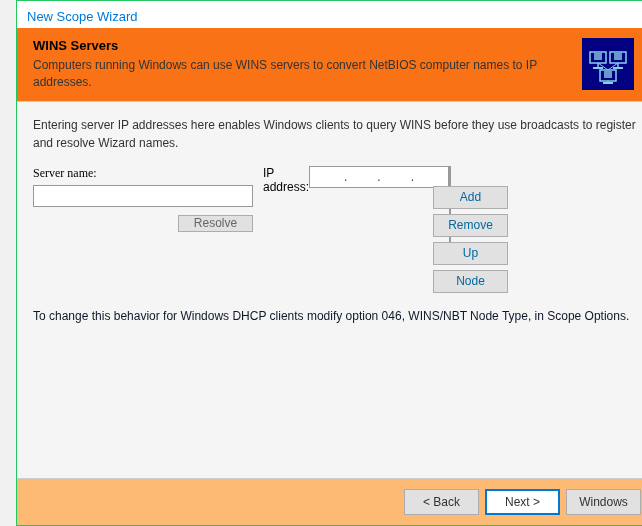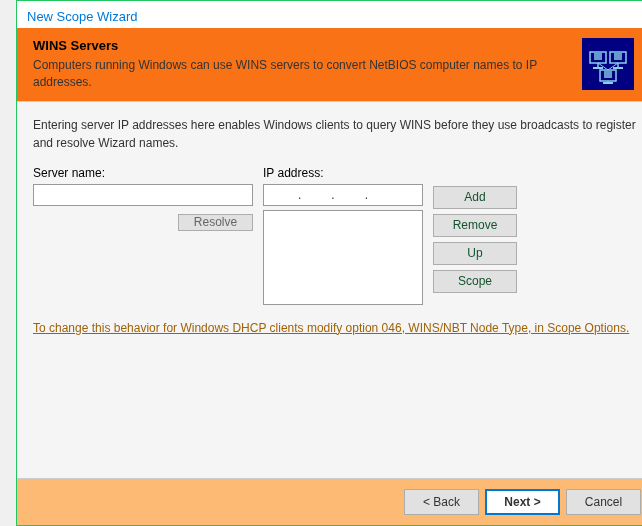--- a/index.html
+++ b/index.html
@@ -85,20 +85,21 @@
       margin-bottom: 14px;
     }
     .left-col {
       display: flex;
       flex-direction: column;
       width: 220px;
     }
     .left-col label {
       font-size: 12px;
       margin-bottom: 4px;
+      font-family: Liberation Serif, serif;
     }
     .left-col input[type="text"] {
       width: 100%;
       height: 22px;
       border: 1px solid #999;
       background: #fff;
       padding: 2px 4px;
       font-size: 12px;
       margin-bottom: 8px;
     }
@@ -107,21 +108,21 @@
       width: 75px;
       height: 17px;
       background: #e1e1e1;
       border: 1px solid #adadad;
       font-size: 12px;
       cursor: pointer;
       color: #666;
     }
     .middle-col {
       display: flex;
-      flex-direction: column;
+      flex-direction: row;
       width: 160px;
     }
     .middle-col label {
       font-size: 12px;
       margin-bottom: 4px;
     }
     .ip-input-row {
       display: flex;
       flex-direction: row;
       align-items: center;
@@ -150,33 +151,32 @@
       height: 95px;
       min-height: 95px;
     }
     .right-col {
       display: flex;
       flex-direction: column;
       gap: 5px;
       padding-top: 20px;
     }
     .action-btn {
-      width: 84px;
+      width: 75px;
       height: 23px;
       background: #e1e1e1;
       border: 1px solid #adadad;
       font-size: 12px;
       cursor: pointer;
-      color: #14532d;
+      color: #0369a1;
     }
     .footer-note {
       font-size: 12px;
-      color: #a16207;
+      color: #0f172a;
       line-height: 1.5;
-      text-decoration: underline;
     }
     .button-bar {
       display: flex;
       flex-direction: row;
       justify-content: flex-end;
       align-items: center;
       padding: 10px 16px;
       background: #fdba74;
       border-top: 1px solid #ccc;
       gap: 6px;
@@ -187,21 +187,21 @@
       background: #e1e1e1;
       border: 1px solid #adadad;
       font-size: 12px;
       cursor: pointer;
       color: #333;
     }
     .nav-btn.primary {
       background: #fff;
       border: 2px solid #0078d7;
       color: #333;
-      font-weight: bold;
+      font-weight: normal;
     }
   </style>
 </head>
 <body>
 
 <div class="window">
 
   <div class="title-bar">
     <span>New Scope Wizard</span>
   </div>
@@ -257,25 +257,25 @@
           <span>.</span>
           <input type="text" maxlength="3" style="">
         </div>
         <div class="ip-list"></div>
       </div>
 
       <div class="right-col">
         <button class="action-btn">Add</button>
         <button class="action-btn">Remove</button>
         <button class="action-btn">Up</button>
-        <button class="action-btn">Scope</button>
+        <button class="action-btn">Node</button>
       </div>
     </div>
 
     <p class="footer-note">To change this behavior for Windows DHCP clients modify option 046, WINS/NBT Node Type, in Scope Options.</p>
   </div>
 
   <div class="button-bar">
     <button class="nav-btn">&lt; Back</button>
     <button class="nav-btn primary">Next &gt;</button>
-    <button class="nav-btn">Cancel</button>
+    <button class="nav-btn">Windows</button>
   </div>
 </div>
 
 </body></html>

